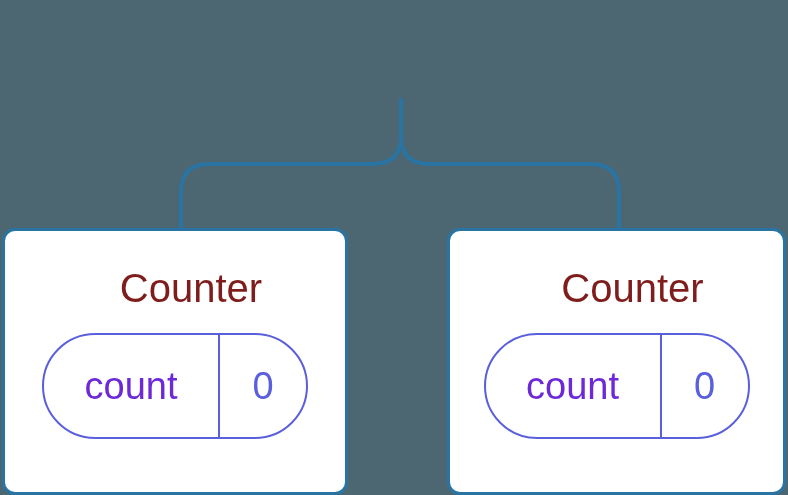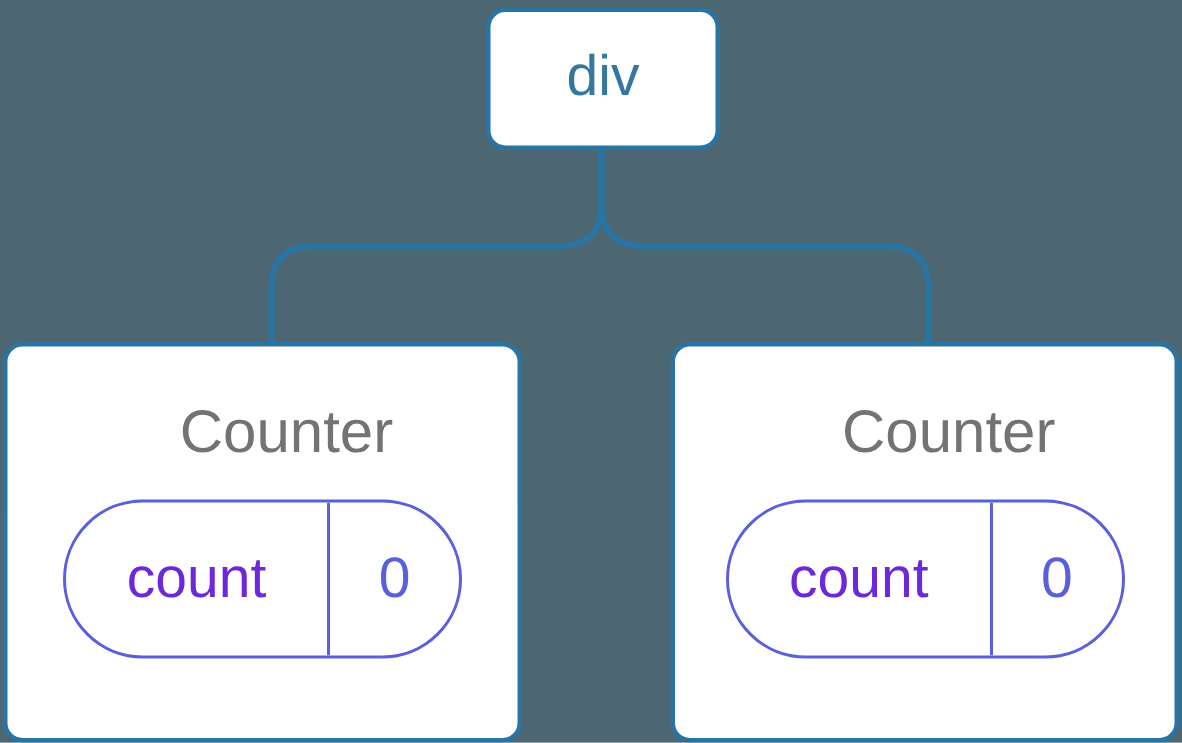--- a/index.html
+++ b/index.html
@@ -59,21 +59,21 @@
     border-radius: 13px;
     box-sizing: border-box;
     display: flex;
     flex-direction: column;
     align-items: center;
   }
   .counter-card.left  { left: 2px;   width: 346px; }
   .counter-card.right { left: 447px; width: 339px; }
   .counter-title {
     margin-top: 35px;
-    color: #737373;
+    color: #7f1d1d;
     font-size: 40px;
     line-height: 1.1;
     margin-left: 32px;
   }
   .state-pill {
     margin-top: 23px;
     width: 266px;
     height: 106px;
     border: 2px solid #5A5FDC;
     border-radius: 53px;
@@ -103,23 +103,20 @@
 </head>
 <body>
 
 <div class="canvas">
 
   <svg class="edges-svg" viewBox="0 0 788 495" xmlns="http://www.w3.org/2000/svg">
     <path d="M 401 98 L 401 136 Q 401 164 373 164 L 209 164 Q 181 164 181 192 L 181 230"></path>
     <path d="M 401 98 L 401 136 Q 401 164 429 164 L 591 164 Q 619 164 619 192 L 619 230"></path>
   </svg>
 
-  <div class="node-root">
-    <span class="root-label">div</span>
-  </div>
 
   <div class="counter-card left">
     <div class="counter-title">Counter</div>
     <div class="state-pill">
       <div class="state-key">count</div>
       <div class="state-value">0</div>
     </div>
   </div>
 
   <div class="counter-card right">

